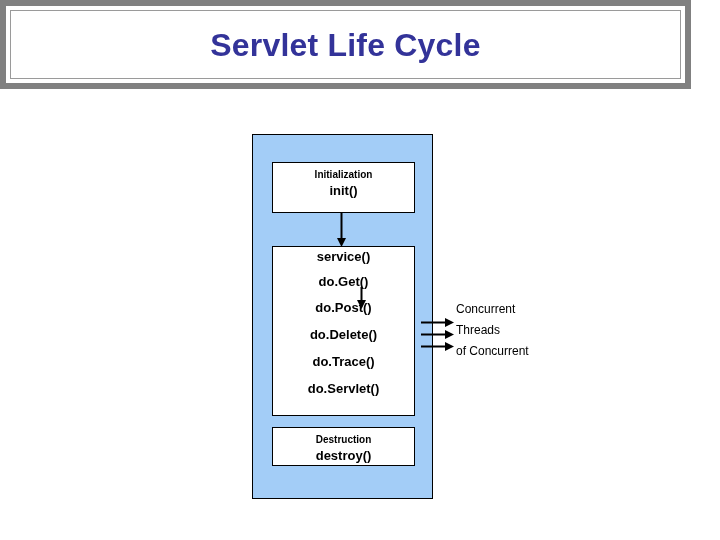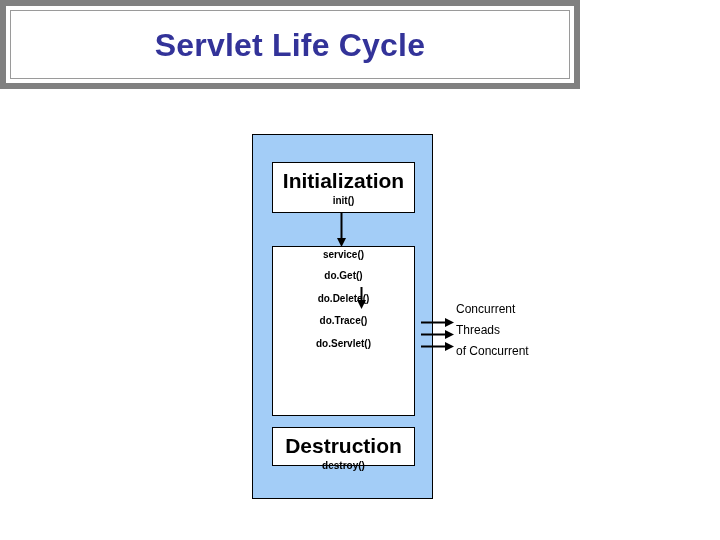--- a/index.html
+++ b/index.html
@@ -13,21 +13,21 @@
     font-family: "Liberation Sans", sans-serif;
     overflow: hidden;
     position: relative;
   }
 
   
   #title-frame {
     position: absolute;
     left: 0px;
     top: 0px;
-    width: 580px;
+    width: 691px;
     height: 89px;
     box-sizing: border-box;
     border: 6px solid #808080;
     background: #ffffff;
   }
   #title-frame-inner {
     position: absolute;
     left: 4px;
     top: 4px;
     right: 4px;
@@ -81,31 +81,31 @@
     height: 170px;
   }
   #stage-destruction {
     left: 19px;
     top: 292px;
     width: 143px;
     height: 39px;
   }
 
   .stage-title {
-    font-size: 21px;
+    font-size: 10px;
     font-weight: bold;
     color: #000000;
     line-height: 1.15;
     margin-top: 6px;
   }
   #stage-service .stage-title {
     margin-top: 5px;
   }
   .stage-method {
-    font-size: 10px;
+    font-size: 13px;
     font-weight: bold;
     color: #000000;
     line-height: 1.2;
     margin-top: 2px;
   }
   .method-list {
     margin-top: 4px;
   }
   .method-list .stage-method {
     margin-top: 8px;
@@ -178,20 +178,21 @@
   <div class="stage-box" id="stage-service">
     <div class="stage-method">service()</div>
 
     <svg class="arrow-vertical" id="arrow-service-to-methods" viewBox="0 0 11 23">
       <line x1="5.5" y1="0" x2="5.5" y2="15" stroke="#000000" stroke-width="2"></line>
       <polygon points="5.5,22 1,13 10,13" fill="#000000"></polygon>
     </svg>
 
     <div class="method-list">
       <div class="stage-method">do.Get()</div>
+      <div class="stage-method">do.Post()</div>
       <div class="stage-method">do.Delete()</div>
       <div class="stage-method">do.Trace()</div>
       <div class="stage-method">do.Servlet()</div>
     </div>
   </div>
 
   <div class="stage-box" id="stage-destruction">
     <div class="stage-title">Destruction</div>
     <div class="stage-method">destroy()</div>
   </div>

